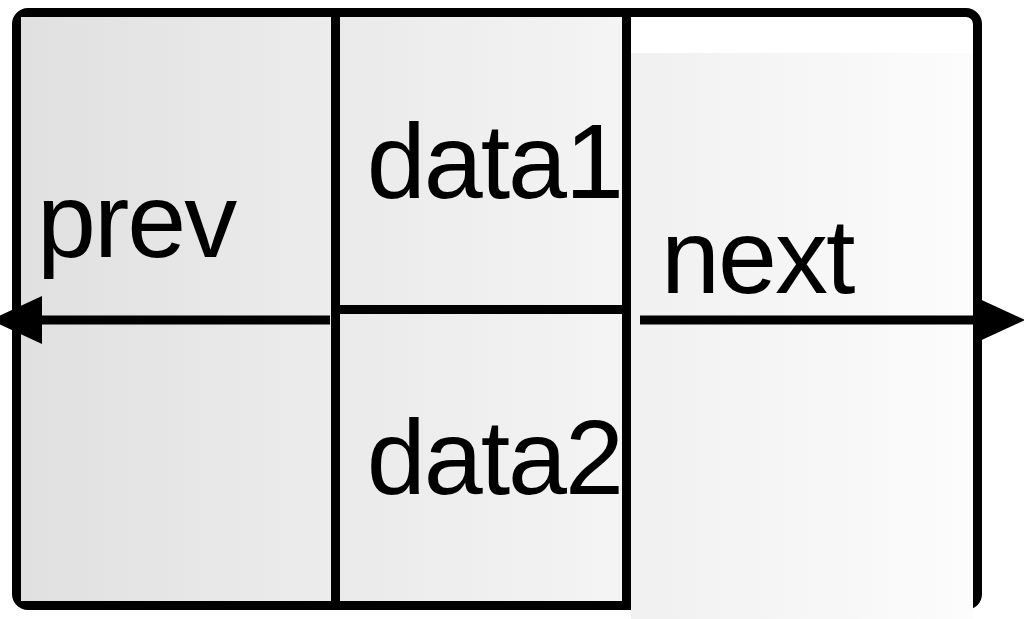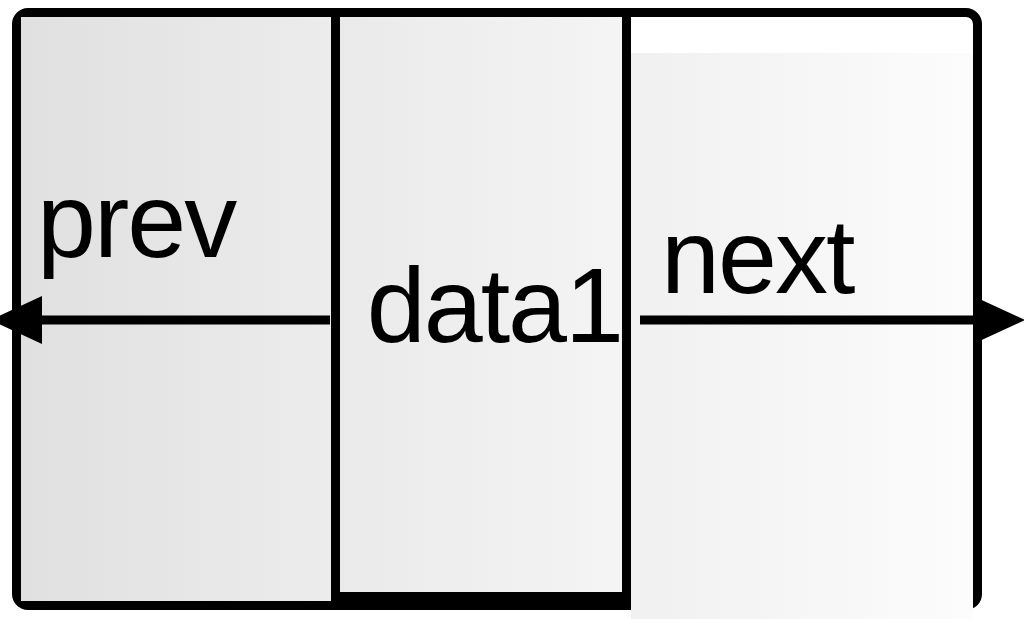--- a/index.html
+++ b/index.html
@@ -100,20 +100,23 @@
 
 <div class="node-container">
   <div class="prev-cell">
     <span class="label">prev</span>
   </div>
   <div class="data-cell-wrap">
     <div class="data-cell">
       <span class="label">data1</span>
     </div>
     <div class="data-divider"></div>
+    <div class="data-cell">
+      <span class="label">data2</span>
+    </div>
   </div>
   <div class="next-cell">
     <span class="label">next</span>
   </div>
 </div>
 
 <svg class="arrow-left" viewBox="0 0 340 56">
   <line x1="48" y1="28" x2="340" y2="28" stroke="#000" stroke-width="9"></line>
   <polygon points="0,28 52,4 52,52" fill="#000"></polygon>
 </svg>

